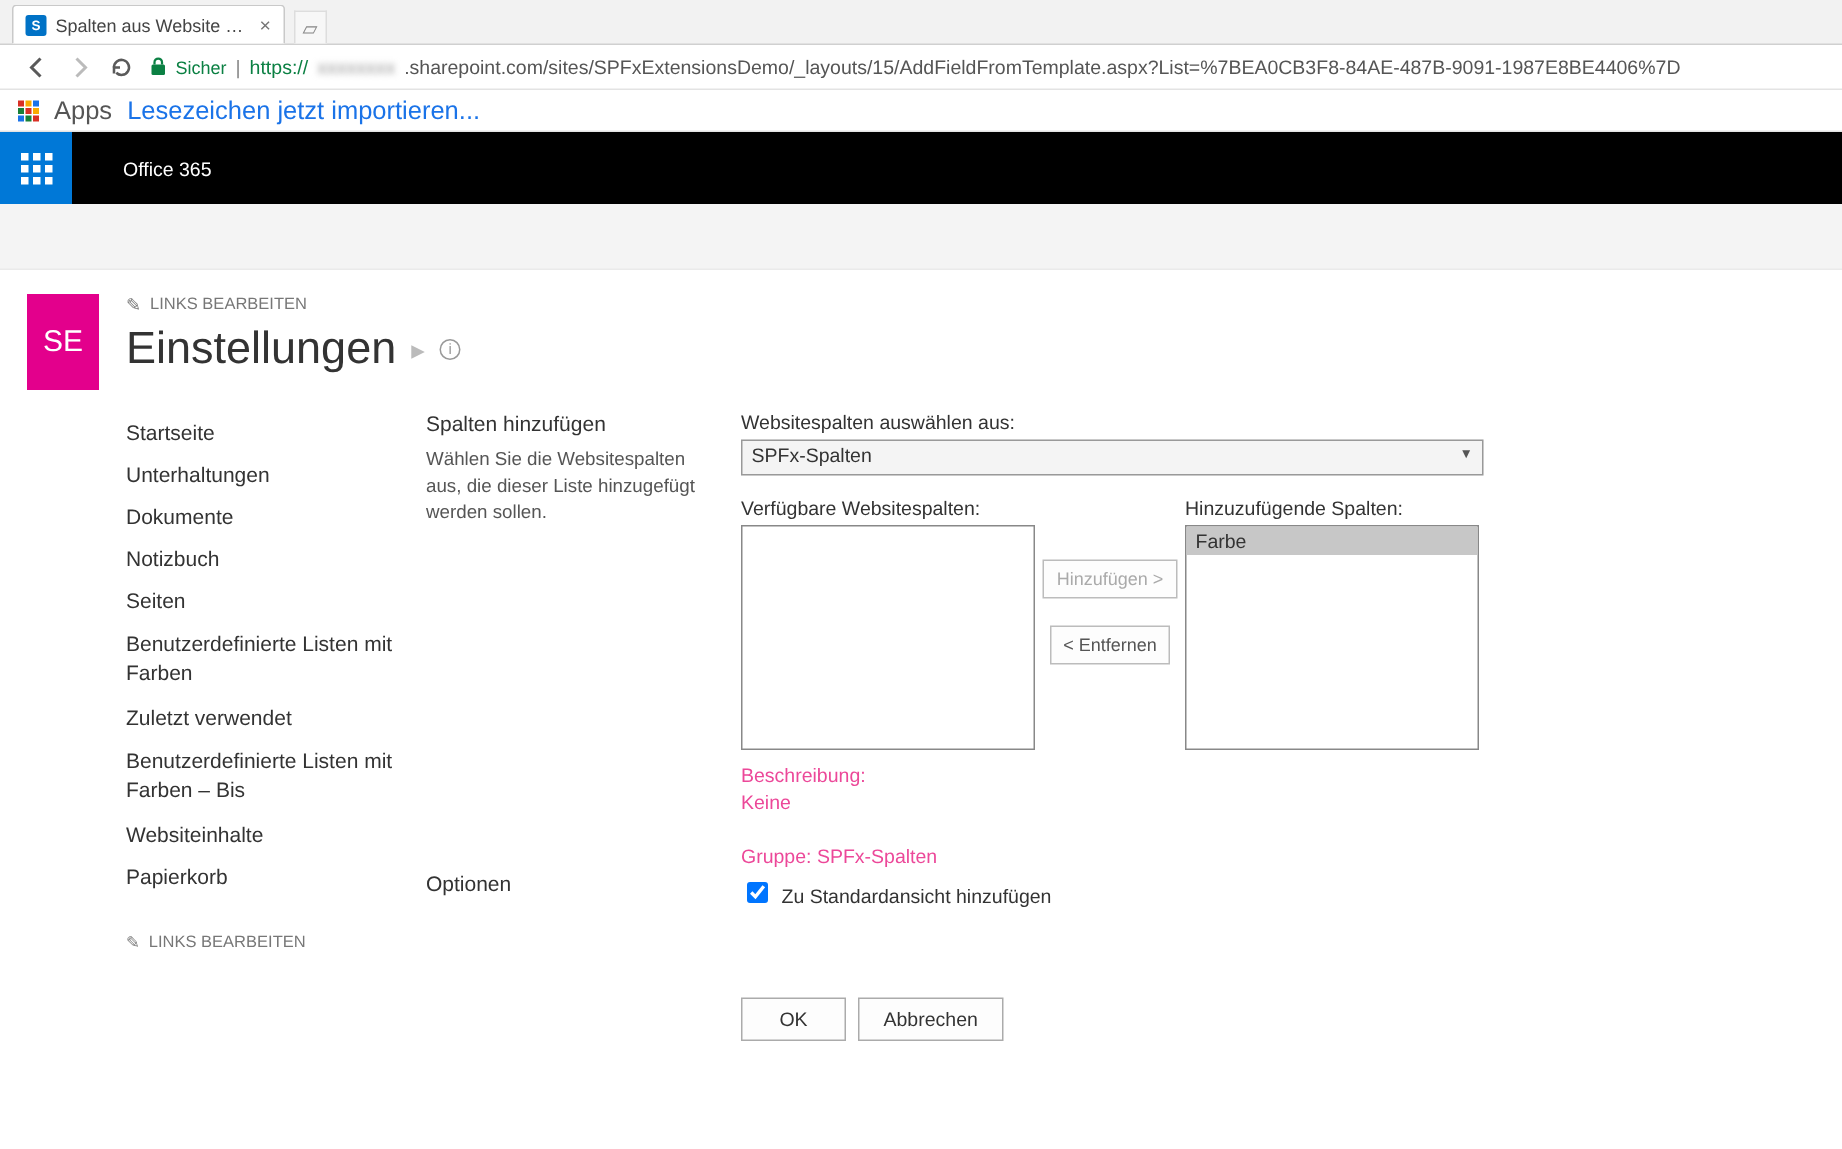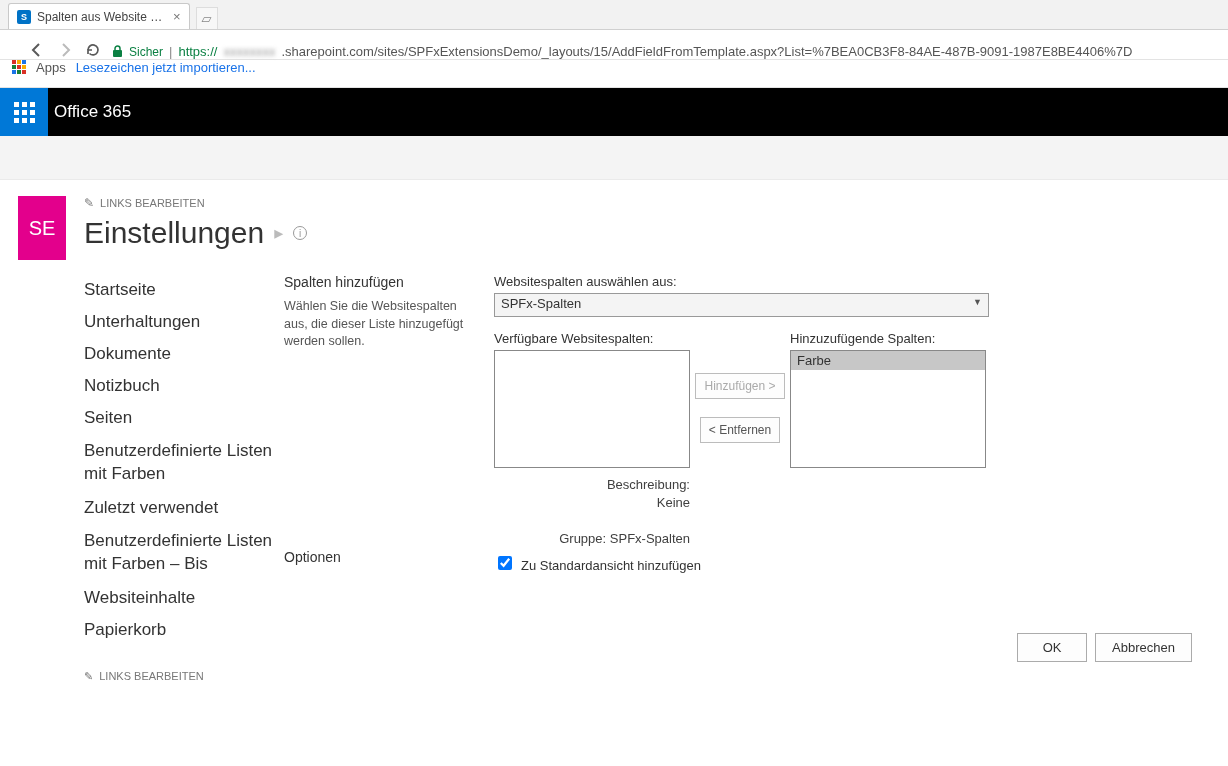--- a/index.html
+++ b/index.html
@@ -4,88 +4,88 @@
 <style>
 html,body{margin:0;padding:0;font-family:"Segoe UI",Arial,sans-serif;font-size:13px;color:#333;background:#fff;}
 *{box-sizing:border-box;}
 
 .tab-strip{height:30px;background:#f2f2f2;border-bottom:1px solid #d0d0d0;display:flex;align-items:flex-end;padding-left:8px;}
 .tab{display:flex;align-items:center;height:26px;background:#fff;border:1px solid #c9c9c9;border-bottom:none;border-top-left-radius:3px;border-top-right-radius:3px;padding:0 8px;max-width:190px;gap:6px;}
 .tab .favicon{width:14px;height:14px;background:#0072c6;color:#fff;font-size:9px;font-weight:bold;display:flex;align-items:center;justify-content:center;border-radius:2px;}
 .tab .tab-title{font-size:12px;color:#444;white-space:nowrap;overflow:hidden;text-overflow:ellipsis;max-width:130px;}
 .tab .tab-close{font-size:13px;color:#777;cursor:pointer;}
 .new-tab{width:22px;height:22px;margin-left:6px;display:flex;align-items:center;justify-content:center;color:#888;border:1px solid #ddd;border-bottom:none;background:#f7f7f7;}
-.addr-row{height:30px;display:flex;align-items:flex-end;gap:10px;padding:0 28px;border-bottom:1px solid #e3e3e3;}
+.addr-row{height:30px;display:flex;align-items:center;gap:10px;padding:0 16px;border-bottom:1px solid #e3e3e3;}
 .nav-btn{width:18px;height:18px;display:flex;align-items:center;justify-content:center;color:#5a5a5a;cursor:pointer;}
 .nav-btn.disabled{color:#bbb;}
 .addr-bar{flex:1;display:flex;align-items:center;gap:6px;font-size:13px;color:#333;}
 .lock{color:#0b8043;font-size:12px;}
 .secure{color:#0b8043;font-size:12px;}
 .url-proto{color:#0b8043;}
 .url-rest{color:#555;white-space:nowrap;overflow:hidden;text-overflow:ellipsis;}
 .url-blur{filter:blur(2px);color:#999;}
-.bm-row{height:28px;display:flex;gap:10px;padding:0 12px;border-bottom:1px solid #e3e3e3;font-size:13px;color:#555;}
+.bm-row{height:28px;display:flex;align-items:center;gap:10px;padding:0 12px;border-bottom:1px solid #e3e3e3;font-size:17px;color:#555;}
 .apps-icon{width:14px;height:14px;display:grid;grid-template-columns:repeat(3,4px);grid-template-rows:repeat(3,4px);gap:1px;}
 .apps-icon span{width:4px;height:4px;}
 .apps-icon span:nth-child(1){background:#d93025;}
 .apps-icon span:nth-child(2){background:#f9ab00;}
 .apps-icon span:nth-child(3){background:#1a73e8;}
 .apps-icon span:nth-child(4){background:#188038;}
 .apps-icon span:nth-child(5){background:#d93025;}
 .apps-icon span:nth-child(6){background:#f9ab00;}
 .apps-icon span:nth-child(7){background:#1a73e8;}
 .apps-icon span:nth-child(8){background:#188038;}
 .apps-icon span:nth-child(9){background:#d93025;}
 .bm-link{color:#1a73e8;cursor:pointer;}
 
 .suite-bar{height:48px;background:#000;color:#fff;display:flex;align-items:center;}
 .waffle{width:48px;height:48px;background:#0078d7;display:flex;align-items:center;justify-content:center;cursor:pointer;}
 .waffle-grid{display:grid;grid-template-columns:repeat(3,5px);grid-template-rows:repeat(3,5px);gap:3px;}
 .waffle-grid span{width:5px;height:5px;background:#fff;}
-.brand{font-size:17px;margin-left:6px;}
+.brand{font-size:13px;margin-left:34px;}
 
 .ribbon-blank{height:44px;background:#f4f4f4;border-bottom:1px solid #eaeaea;}
 
 .content{display:flex;padding:16px 18px 40px 18px;gap:0;}
 .site-logo{width:48px;height:64px;background:#e3008c;color:#fff;display:flex;align-items:center;justify-content:center;font-size:20px;font-weight:300;margin-right:18px;flex-shrink:0;}
 .main-col{flex:1;}
 .edit-links-row{display:flex;align-items:center;gap:6px;color:#777;font-size:11px;margin-bottom:6px;}
 .edit-links-row .pencil{font-size:12px;}
 .page-title{font-size:30px;font-weight:300;color:#333;display:flex;align-items:center;gap:10px;flex-wrap:wrap;}
 .page-title .sep{color:#bbb;font-size:18px;}
 .page-title .info-icon{width:14px;height:14px;border:1px solid #999;border-radius:50%;display:inline-flex;align-items:center;justify-content:center;font-size:10px;color:#999;}
 
 .body-grid{display:flex;margin-top:24px;}
 .left-nav{width:200px;flex-shrink:0;padding-right:10px;}
-.left-nav .nav-item{display:block;padding:6px 0;color:#333;font-size:17px;cursor:pointer;}
+.left-nav .nav-item{display:block;padding:6px 0;color:#333;font-size:14px;cursor:pointer;}
 .left-nav .nav-item.multi{line-height:1.35;}
 .left-nav .edit-row{margin-top:24px;display:flex;align-items:center;gap:6px;color:#777;font-size:11px;}
 .mid-col{width:210px;flex-shrink:0;padding-right:16px;}
 .section-h{font-size:14px;color:#333;margin:0 0 8px 0;font-weight:400;}
 .section-desc{font-size:12.5px;color:#555;line-height:1.4;}
 .right-col{flex:1;}
 .field-label{font-size:13px;color:#333;margin-bottom:4px;}
 .select-box{width:495px;height:24px;border:1px solid #999;background:#f4f4f4;padding:2px 22px 2px 6px;font-size:13px;position:relative;cursor:pointer;}
 .select-box::after{content:"▼";position:absolute;right:6px;top:3px;font-size:9px;color:#555;}
 .dual-list{display:flex;align-items:flex-start;margin-top:14px;gap:0;}
 .list-col{display:flex;flex-direction:column;}
-.list-box{border:1px solid #888;height:118px;overflow:auto;background:#fff;font-size:13px;}
+.list-box{border:1px solid #888;height:150px;overflow:auto;background:#fff;font-size:13px;}
 .list-box.avail{width:196px;}
 .list-box.sel{width:196px;}
 .list-box .opt{padding:2px 6px;cursor:pointer;}
 .list-box .opt.selected{background:#c7c7c7;}
 .mid-btns{width:100px;display:flex;flex-direction:column;align-items:center;gap:18px;padding-top:42px;}
 .move-btn{border:1px solid #bcbcbc;background:#fdfdfd;padding:5px 8px;font-size:12px;color:#555;cursor:pointer;min-width:78px;text-align:center;}
 .move-btn.disabled{color:#aaa;}
-.desc-block{margin-top:8px;font-size:13px;color:#404040;line-height:1.4;text-align:right;}
+.desc-block{margin-top:8px;font-size:13px;color:#ec4899;line-height:1.4;}
 .opts-row{display:flex;}
 .opts-mid{width:210px;flex-shrink:0;}
 .opts-right{flex:1;display:flex;align-items:flex-end;gap:6px;}
 .chk{width:14px;height:14px;}
-.footer-btns{display:flex;justify-content:flex-end;gap:8px;margin-top:60px;padding-right:18px;}
+.footer-btns{display:flex;gap:8px;margin-top:60px;padding-right:18px;}
 .btn{border:1px solid #ababab;background:#fdfdfd;padding:6px 16px;font-size:13px;color:#333;cursor:pointer;min-width:70px;text-align:center;}
 svg{display:block;}
 </style>
 </head>
 <body>
 
 <div class="tab-strip">
   <div class="tab">
     <span class="favicon">S</span>
     <span class="tab-title">Spalten aus Website C hi</span>

